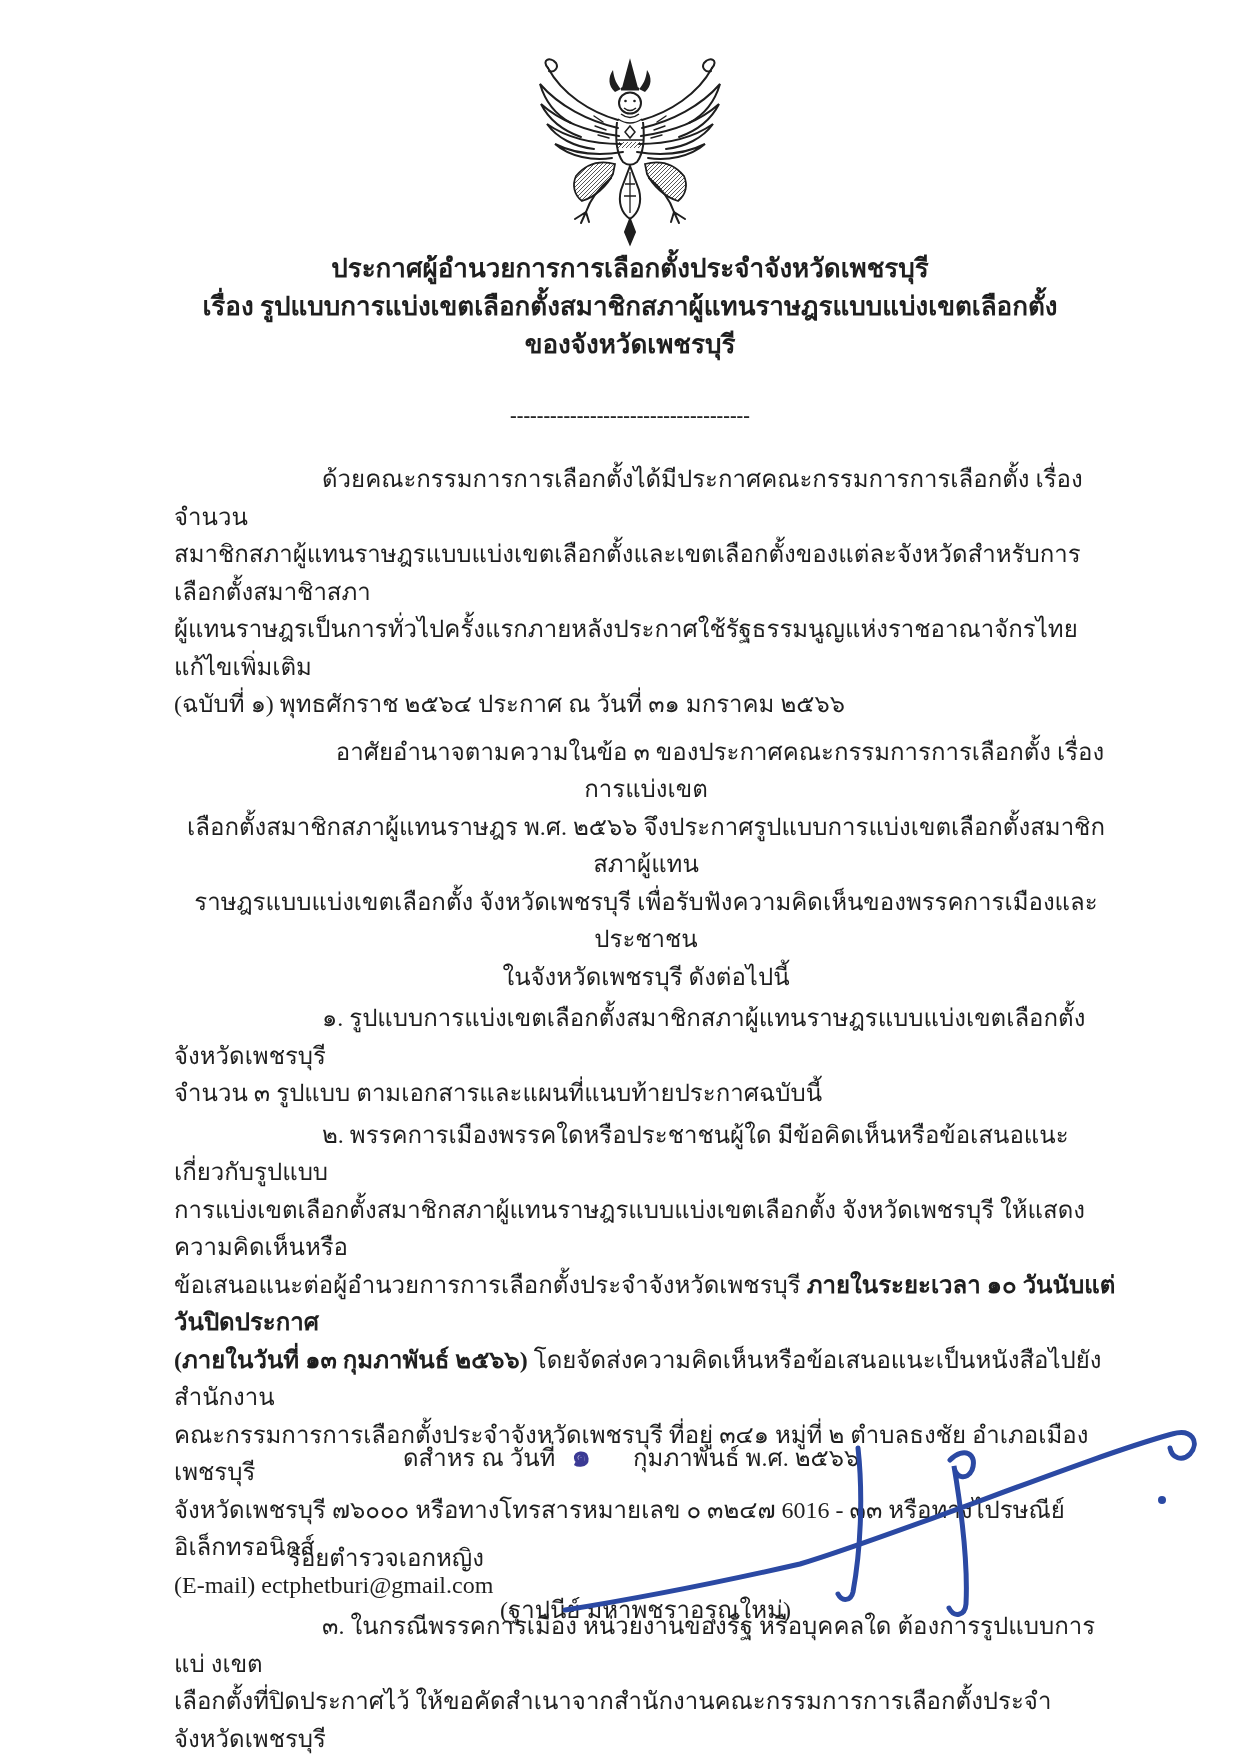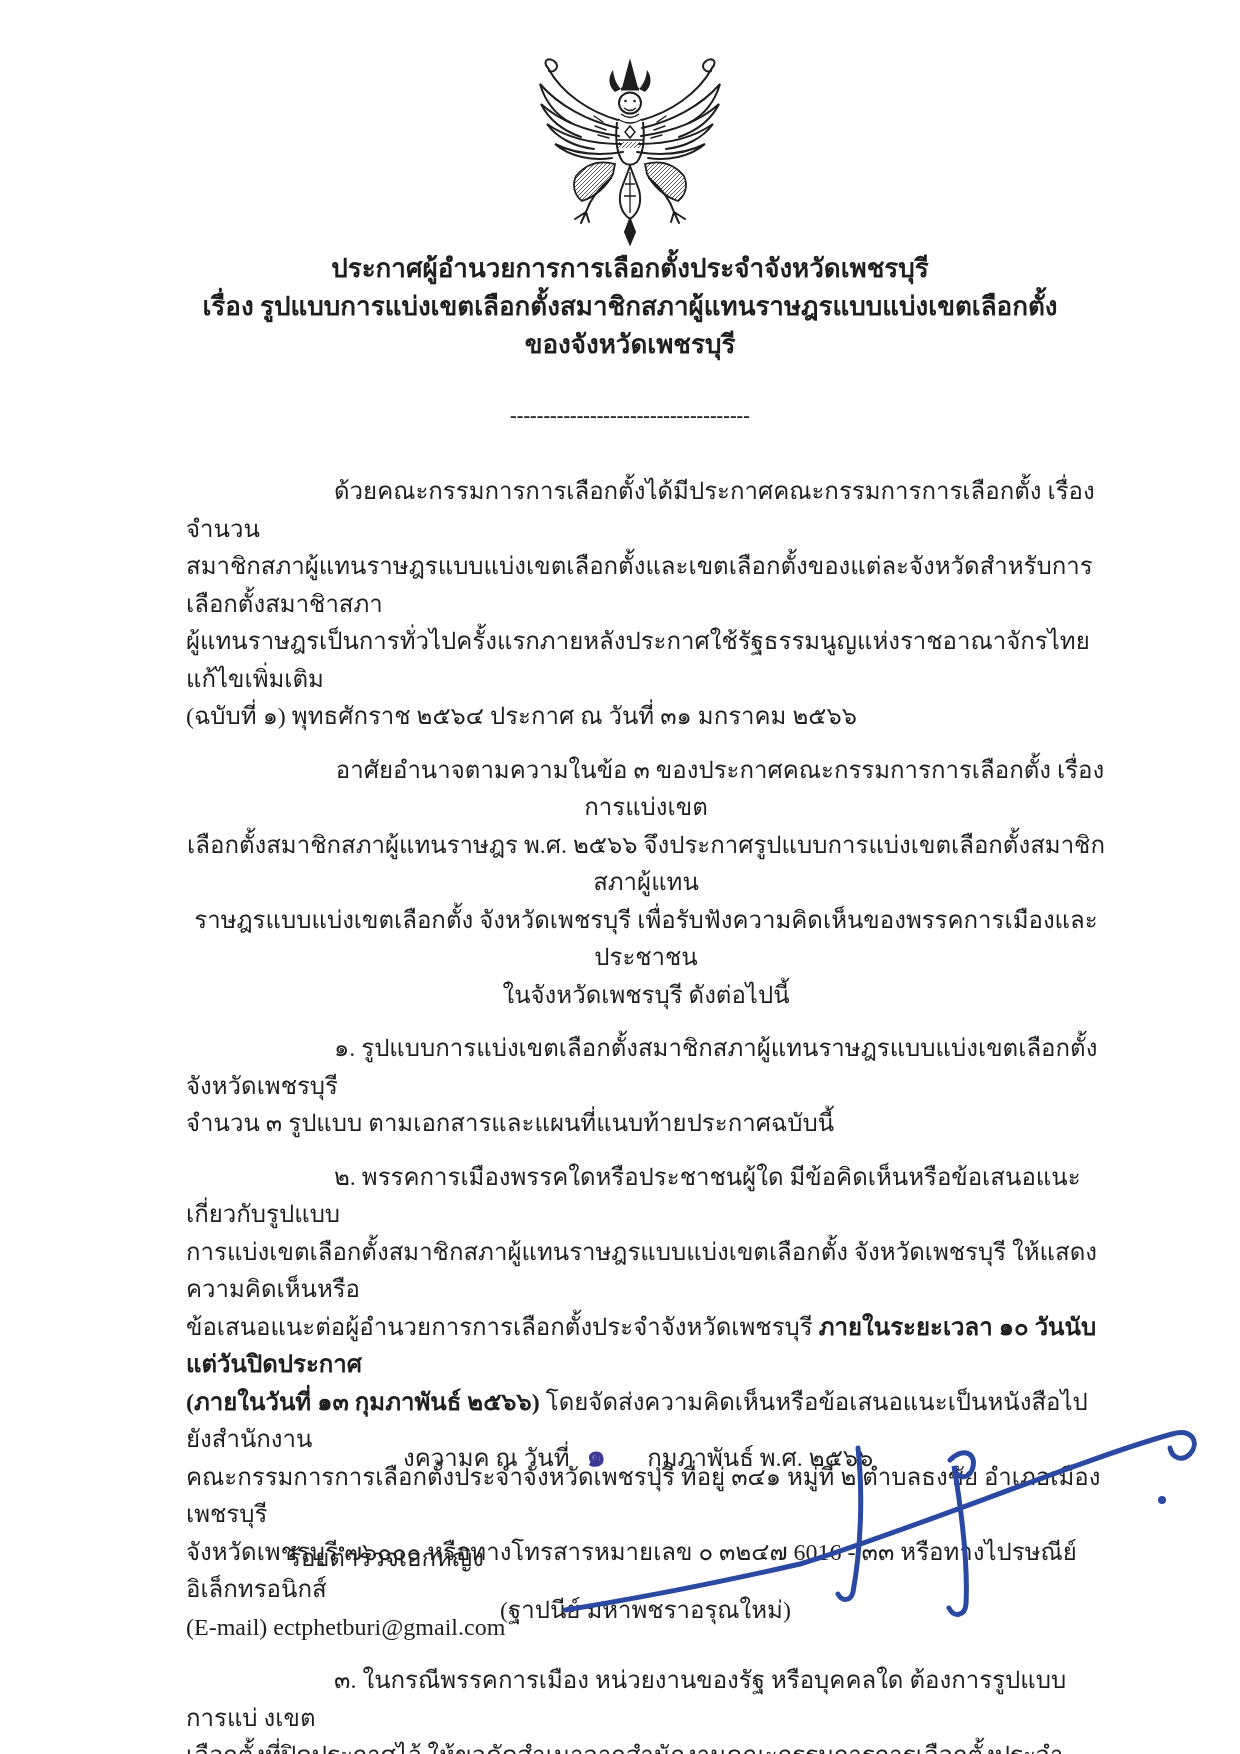--- a/index.html
+++ b/index.html
@@ -21,21 +21,21 @@
   }
   .divider{
     position:absolute;top:404px;left:0;width:100%;
     text-align:center;font-weight:bold;font-size:20px;letter-spacing:0px;
     color:#262626;
   }
   .body-block{
     position:absolute;top:457px;left:170px;width:952px;
     font-size:24px;line-height:37.5px;
   }
-  .para{white-space:pre-line;text-indent:148px;margin:16px;}
+  .para{white-space:pre-line;text-indent:148px;margin:4px;}
   .para.gap-top{margin-top:10px;text-align:center;}
   .bold{font-weight:bold;}
   .signoff{
     position:absolute;top:1437px;left:170px;width:952px;
     font-size:24px;line-height:38px;
   }
   .date-line{margin-left:233px;}
   .hand-one{
     display:inline-block;color:#3b3a94;font-size:31px;font-weight:bold;
     margin:0 42px 0 16px;transform:rotate(-5deg);
@@ -129,21 +129,21 @@
 จังหวัดเพชรบุรี ๗๖๐๐๐ หรือทางโทรสารหมายเลข ๐ ๓๒๔๗ 6016 - ๓๓ หรือทางไปรษณีย์อิเล็กทรอนิกส์
 (E-mail) ectphetburi@gmail.com</span></div>
     <div class="para">๓. ในกรณีพรรคการเมือง หน่วยงานของรัฐ หรือบุคคลใด ต้องการรูปแบบการแบ่ งเขต
 เลือกตั้งที่ปิดประกาศไว้ ให้ขอคัดสำเนาจากสำนักงานคณะกรรมการการเลือกตั้งประจำจังหวัดเพชรบุรี
 โดยเสียค่าใช้จ่ายเองตามวิธีการที่สำนักงานคณะกรรมการการเลือกตั้งประจำจังหวัดเพชรบุรีกำหนด
 หรือสามารถดาวน์โหลดได้ที่เว็บไซต์ https://www.ect.go.th/phetchaburi</div>
 
   </div>
 
   <div class="signoff">
-    <div class="date-line"><span>งความค ณ วันที่</span><span class="hand-one">๑</span><span>กุมภาพันธ์ พ.ศ. ๒๕๖๖</span></div>
+    <div class="date-line"><span>ดสำหร ณ วันที่</span><span class="hand-one">๑</span><span>กุมภาพันธ์ พ.ศ. ๒๕๖๖</span></div>
     <div class="rank">ร้อยตำรวจเอกหญิง</div>
     <div class="name">(ฐาปนีย์  มหาพชราอรุณใหม่)</div>
   </div>
 
   <svg class="signature-svg" width="700" height="240" viewBox="0 0 700 240" aria-hidden="true">
     <g stroke="#2b49a3" stroke-width="5" fill="none" stroke-linecap="round">
       <path d="M45 214 C 120 202, 205 185, 280 168 C 380 138, 565 62, 652 38 C 672 32, 680 46, 670 58 C 662 66, 652 62, 650 52"></path>
       <path d="M338 52 C 343 98, 341 152, 333 196 C 331 205, 322 206, 318 198"></path>
       <path d="M430 64 C 444 50, 458 58, 452 74 C 447 85, 435 82, 434 70 C 442 118, 448 168, 446 208 C 445 220, 434 222, 429 212"></path>
     </g>

